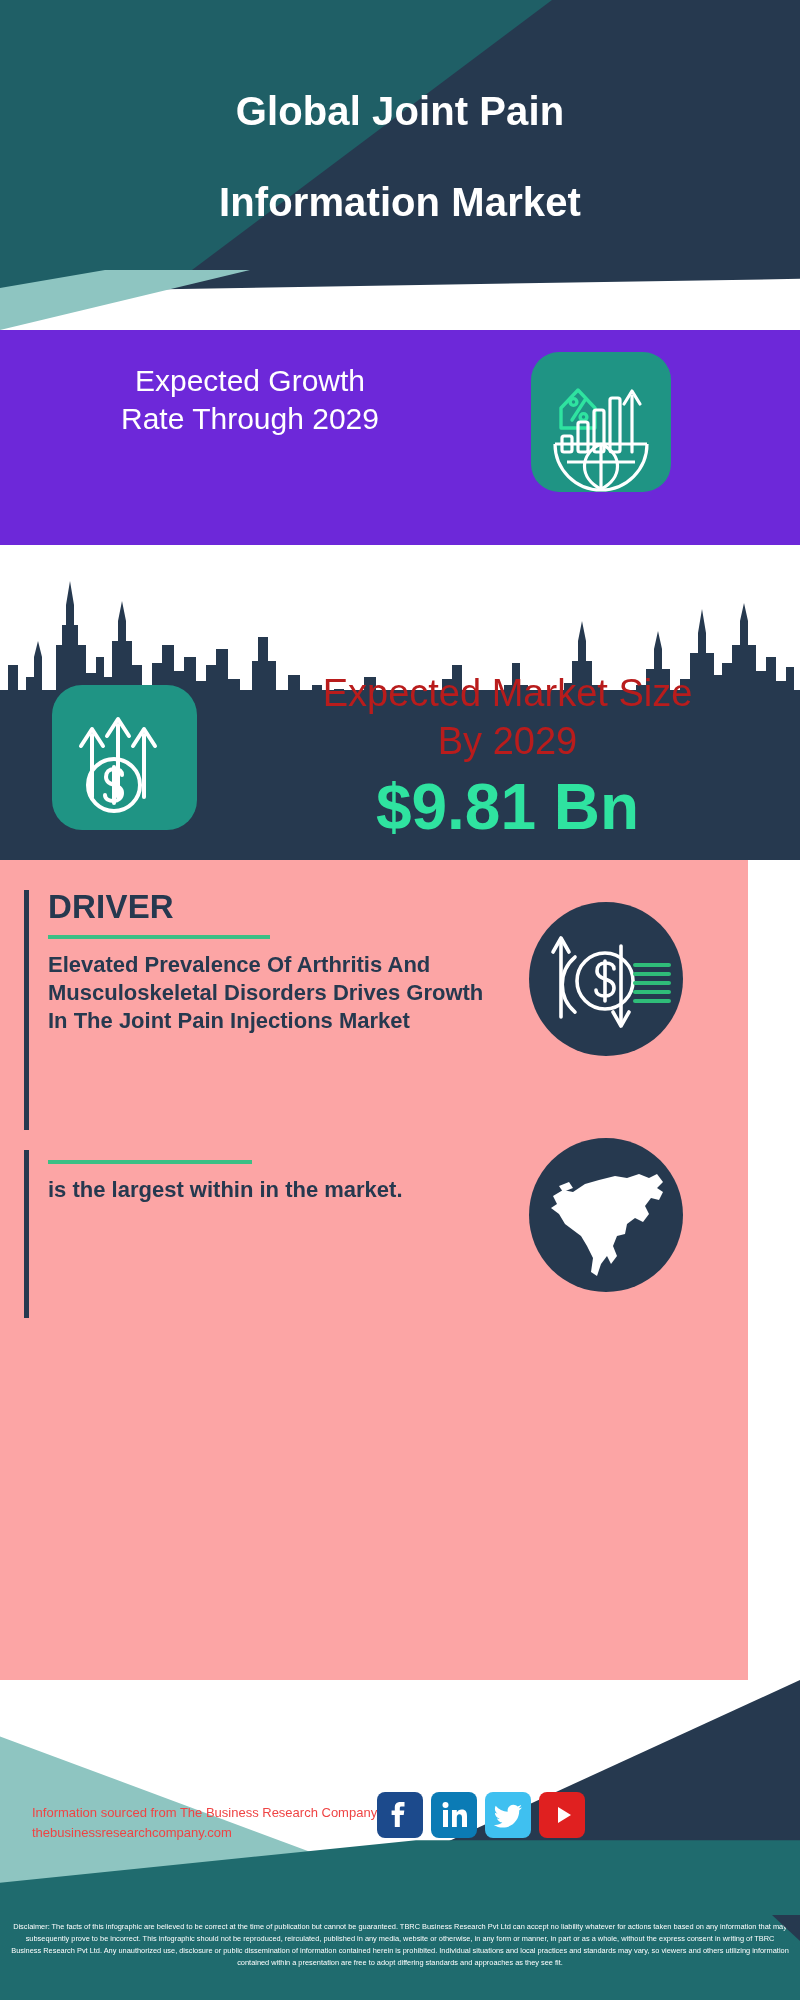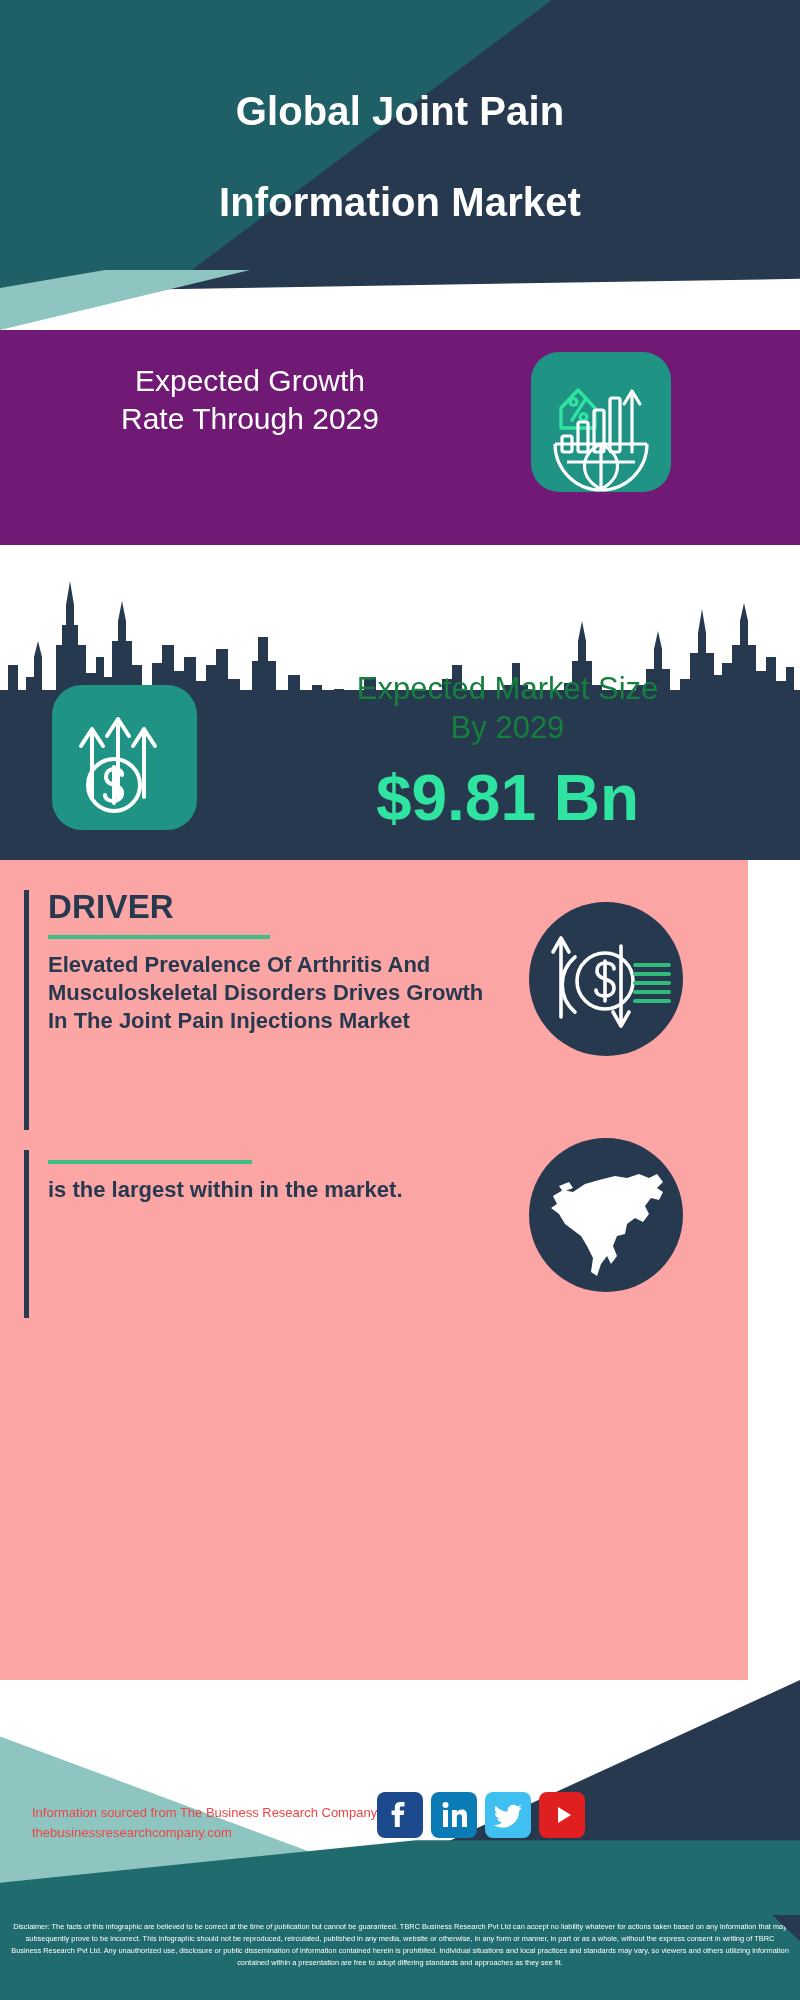--- a/index.html
+++ b/index.html
@@ -35,41 +35,41 @@
   .sub-band .dark-tri{
     position:absolute;left:0;top:0;width:800px;height:22px;background:#26394f;
     clip-path:polygon(0 0, 100% 0, 100% 40%, 0 100%);
   }
   .sub-band .dark-tri2{
     position:absolute;left:0;top:0;width:105px;height:18px;background:#1f5f66;
     clip-path:polygon(0 0, 100% 0, 0 100%);
   }
 
   
-  .growth{position:absolute;left:0;top:330px;width:800px;height:215px;background:#701a75;}
+  .growth{position:absolute;left:0;top:330px;width:800px;height:215px;background:#6d28d9;}
   .growth-text{position:absolute;left:40px;top:32px;width:420px;text-align:center;}
   .growth-label{color:#fff;font-size:30px;line-height:1.28;font-weight:400;}
   .growth-value{color:#2fe3a0;font-size:62px;font-weight:bold;line-height:1.1;margin-top:8px;}
 
   .icon-tile{
     position:absolute;left:531px;top:22px;width:140px;height:140px;
     background:#1f9484;border-radius:28px;
   }
 
   
   .skyline-sec{position:absolute;left:0;top:545px;width:800px;height:315px;background:#ffffff;overflow:hidden;}
   .skyline-sec .sky-svg{position:absolute;left:0;bottom:0;width:800px;height:315px;}
 
   .market-icon{
     position:absolute;left:52px;top:140px;width:145px;height:145px;
     background:#1f9484;border-radius:30px;z-index:3;
   }
   .market-text{position:absolute;left:235px;top:125px;width:545px;text-align:center;z-index:3;}
-  .market-label{color:#15803d;font-size:31px;line-height:1.25;font-weight:400;}
-  .market-value{color:#2fe3a0;font-size:64px;font-weight:bold;line-height:1.08;margin-top:16px;}
+  .market-label{color:#b91c1c;font-size:38px;line-height:1.25;font-weight:400;}
+  .market-value{color:#2fe3a0;font-size:64px;font-weight:bold;line-height:1.08;margin-top:8px;}
 
   
   .content{position:absolute;left:0;top:860px;width:748px;height:820px;background:#fca5a5;}
 
   .block{position:absolute;}
   .rule{position:absolute;left:0;top:0;width:5px;background:#26394f;}
   .block-inner{position:absolute;left:24px;top:0;width:450px;}
   .block-title{color:#26394f;font-weight:bold;font-size:33px;line-height:1.05;letter-spacing:.2px;}
   .underline{width:222px;height:4px;background:#3bbf85;margin:10px 0 12px 0;}
   .block-body{color:#26394f;font-weight:bold;font-size:22px;line-height:1.28;margin-top:12px;}

